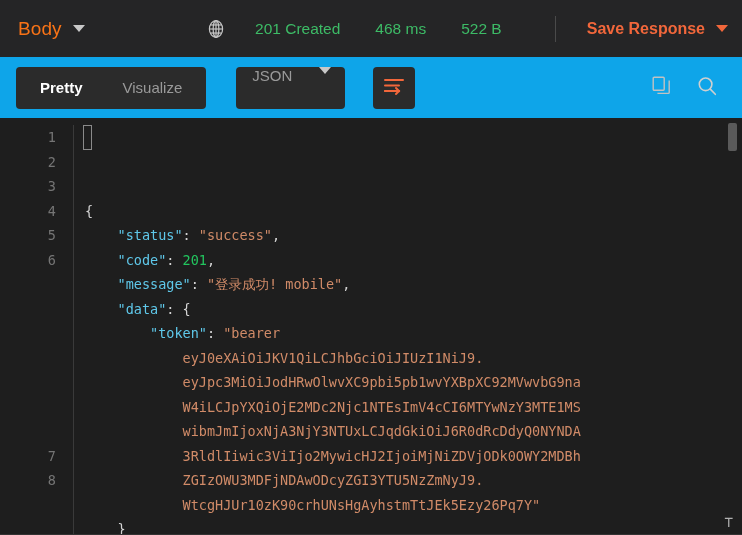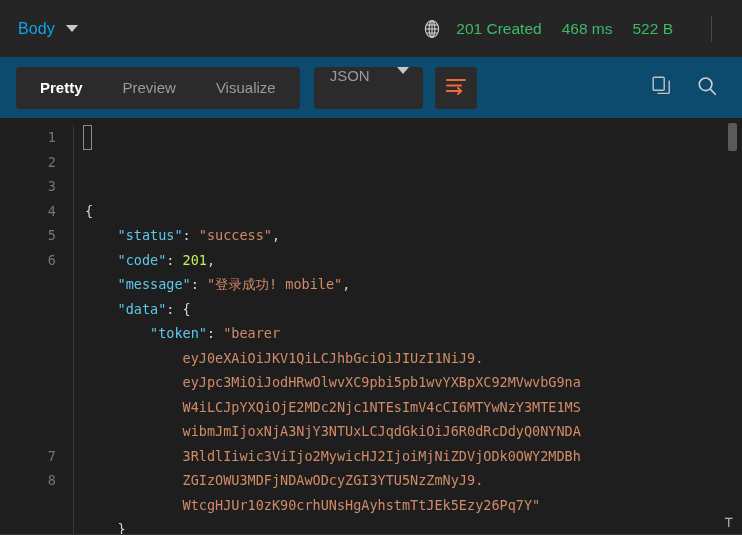--- a/index.html
+++ b/index.html
@@ -20,38 +20,38 @@
   .statusbar {
     position: relative;
     height: 57px;
     background: #252526;
     display: flex;
     align-items: center;
     padding: 0 14px 0 18px;
     box-sizing: border-box;
   }
   .body-label {
-    font-size: 16px;
-    color: #0ea5e9;
+    font-size: 19px;
+    color: #f97316;
     font-weight: normal;
     letter-spacing: .1px;
   }
   .caret-down {
     width: 0; height: 0;
     border-left: 6px solid transparent;
     border-right: 6px solid transparent;
     border-top: 7px solid #c8c8c8;
     margin-left: 11px;
   }
   .caret-down.accent { border-top-color: #f2673b; }
   .statusbar-right {
     margin-left: auto;
     display: flex;
     align-items: center;
-    gap: 0;
+    gap: 15px;
   }
   .globe-icon {
     width: 22px; height: 22px;
     margin-right: 13px;
     display: block;
   }
   .stat {
     font-size: 15.5px;
     color: #3dbb66;
     margin-right: 20px;
@@ -68,25 +68,26 @@
     font-size: 16px;
     color: #f2673b;
     font-weight: bold;
     white-space: nowrap;
   }
   .sr-wrap { display: flex; align-items: center; }
 
   
   .tabbar {
     height: 61px;
-    background: #0c4a6e;
+    background: #0ea5e9;
     display: flex;
     align-items: center;
     padding: 0 14px 0 16px;
     box-sizing: border-box;
+    gap: 16px;
   }
   .tabgroup {
     background: #2b2b2b;
     border-radius: 4px;
     height: 42px;
     display: flex;
     align-items: stretch;
     padding: 0 4px;
   }
   .tab {
@@ -174,21 +175,21 @@
   }
   .code-lines {
     flex: 1;
     padding-left: 11px;
     white-space: pre;
     position: relative;
   }
   .code-lines > div { height: 24.5px; }
   .k { color: #5fc8ea; }      
   .s { color: #d18b68; }      
-  .n { color: #bef264; }      
+  .n { color: #22c55e; }      
   .p { color: #d4d4d4; }
 
   .cursor-box {
     position: absolute;
     left: 9px;
     top: 0px;
     width: 9px;
     height: 20px;
     border: 1px solid #8a8a8a;
     box-sizing: border-box;
@@ -246,27 +247,30 @@
         <line x1="4.8" y1="12" x2="19.2" y2="12"></line>
         <line x1="5.9" y1="7.6" x2="18.1" y2="7.6"></line>
         <line x1="5.9" y1="16.4" x2="18.1" y2="16.4"></line>
         <line x1="12" y1="2.8" x2="12" y2="21.2"></line>
       </svg>
     </span>
     <span class="stat">201 Created</span>
     <span class="stat">468 ms</span>
     <span class="stat">522 B</span>
     <span class="divider-v"></span>
+    <div class="sr-wrap">
+      <span class="save-response">Save Response</span>
+      <span class="caret-down accent"></span>
+    </div>
   </div>
 </div>
 
 <div class="tabbar">
   <div class="tabgroup">
     <div class="tab active">Pretty</div>
-    <div class="tab">Preview</div>
     <div class="tab">Visualize</div>
   </div>
 
   <div class="select-box">
     <span class="val">JSON</span>
     <span class="caret-down"></span>
   </div>
 
   <div class="wrap-btn">
     <span>

